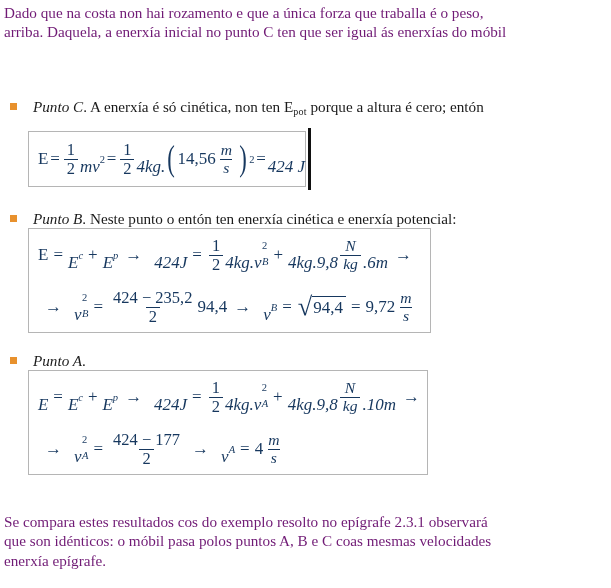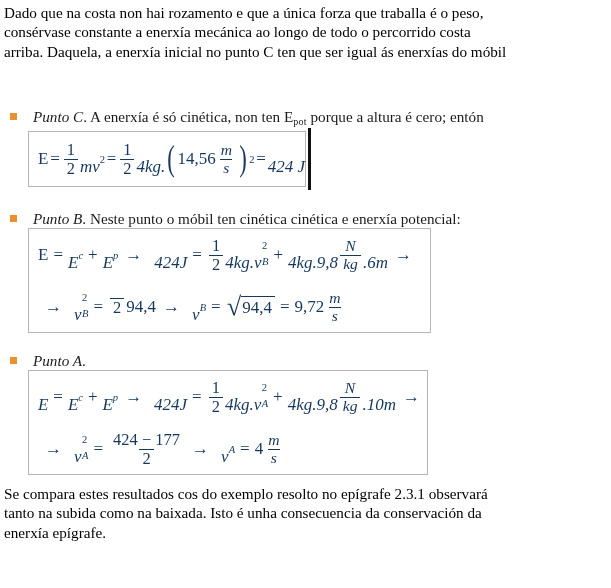--- a/index.html
+++ b/index.html
@@ -15,24 +15,24 @@
     color: #1a1a1a;
     overflow: hidden;
   }
 
   
   .para {
     position: absolute;
     font-size: 15.2px;
     line-height: 19.4px;
     text-align: justify;
-    color: #000000;
+    color: #701a75;
   }
   #intro-paragraph { left: 4px; top: 3px; width: 604px; }
-  #closing-paragraph { left: 4px; top: 484px; width: 604px; }
+  #closing-paragraph { left: 4px; top: 512px; width: 604px; }
   .para .last-line { text-align: left; }
 
   .underline-artifact {
     display: inline-block;
     width: 9px;
     border-bottom: 1.4px solid #111;
     vertical-align: -2px;
     margin-left: 1px;
   }
 
@@ -50,21 +50,21 @@
     width: 7px;
     height: 7px;
     background: #E8912D;
     margin-top: 6px;
     margin-right: 16px;
     flex: 0 0 auto;
   }
   .bullet-text { flex: 1 1 auto; }
   .bullet-text i { font-style: italic; }
 
-  #bullet-c-line { top: 107px; }
+  #bullet-c-line { top: 97px; }
   #bullet-b-line { top: 209px; }
   #bullet-a-line { top: 351px; }
 
   sub.small { font-size: 0.66em; vertical-align: -0.25em; letter-spacing: 0.2px; }
 
   
   .formula-box {
     position: absolute;
     border: 1px solid #b5b5b5;
     background: #ffffff;
@@ -148,21 +148,20 @@
   
   .sqrt { display: inline-flex; align-items: stretch; vertical-align: middle; margin-left: 1px; }
   .sqrt .radical { font-size: 1.55em; line-height: 0.85; font-style: normal; position: relative; top: 0.02em; }
   .sqrt .radicand { border-top: 1.1px solid #16375e; padding: 1px 3px 0 1px; }
 </style>
 </head>
 <body>
 
 <div class="para" id="intro-paragraph">
   <div>Dado que na costa non hai rozamento e que a única forza que traballa é o peso,</div>
-  <div>consérvase constante a enerxía mecánica ao longo de todo o percorrido costa</div>
   <div>arriba. Daquela, a enerxía inicial no punto C ten que ser igual ás enerxías do móbil</div>
 </div>
 
 <div class="bullet-line" id="bullet-c-line">
   <span class="bullet-marker"></span>
   <span class="bullet-text"><i>Punto C</i><span>. A enerxía é só cinética, non ten E</span><sub class="small">pot</sub><span> porque a altura é cero; entón</span></span>
 </div>
 
 <div class="formula-box" id="formula-box-c">
   <div class="mathline">
@@ -195,21 +194,21 @@
       <span class="sp"></span>
     <span class="rm">=</span>
       <span class="sp"></span>
     <span class="it">424 J</span>
   </div>
 </div>
 <div class="cursor-bar"></div>
 
 <div class="bullet-line" id="bullet-b-line">
   <span class="bullet-marker"></span>
-  <span class="bullet-text"><i>Punto B</i><span>. Neste punto o móbil ten cinética cinética e enerxía potencial:</span></span>
+  <span class="bullet-text"><i>Punto B</i><span>. Neste punto o entón ten enerxía cinética e enerxía potencial:</span></span>
 </div>
 
 <div class="formula-box" id="formula-box-b">
   <div class="mathline">
     <span class="rm">E</span>
       <span class="sp"></span>
     <span class="rm">=</span>
       <span class="sp"></span>
     <span class="it">E</span>
       <sub class="vb">c</sub>
@@ -250,20 +249,21 @@
       <span class="sp"></span>
     <span class="it">v</span>
       <span class="supsub">
         <span class="s-up">2</span>
         <span class="s-dn">B</span>
       </span>
       <span class="sp"></span>
     <span class="rm">=</span>
       <span class="sp"></span>
     <span class="frac">
+      <span class="num rm">424 − 235,2</span>
       <span class="den rm">2</span>
     </span>
     <span class="rm">94,4</span>
     <span class="arrow">→</span>
       <span class="sp"></span>
     <span class="it">v</span>
       <sub class="vb">B</sub>
       <span class="sp"></span>
     <span class="rm">=</span>
       <span class="sp"></span>
@@ -352,15 +352,15 @@
     <span class="rm">4</span>
     <span class="frac unit">
       <span class="num">m</span>
       <span class="den">s</span>
     </span>
   </div>
 </div>
 
 <div class="para" id="closing-paragraph">
   <div>Se compara estes resultados cos do exemplo resolto no epígrafe 2.3.1 observará</div>
-  <div>tanto na subida como na baixada. Isto é unha consecuencia da conservación da</div>
+  <div>que son idénticos: o móbil pasa polos puntos A, B e C coas mesmas velocidades</div>
   <div class="last-line">enerxía epígrafe.</div>
 </div>
 
 </body></html>

